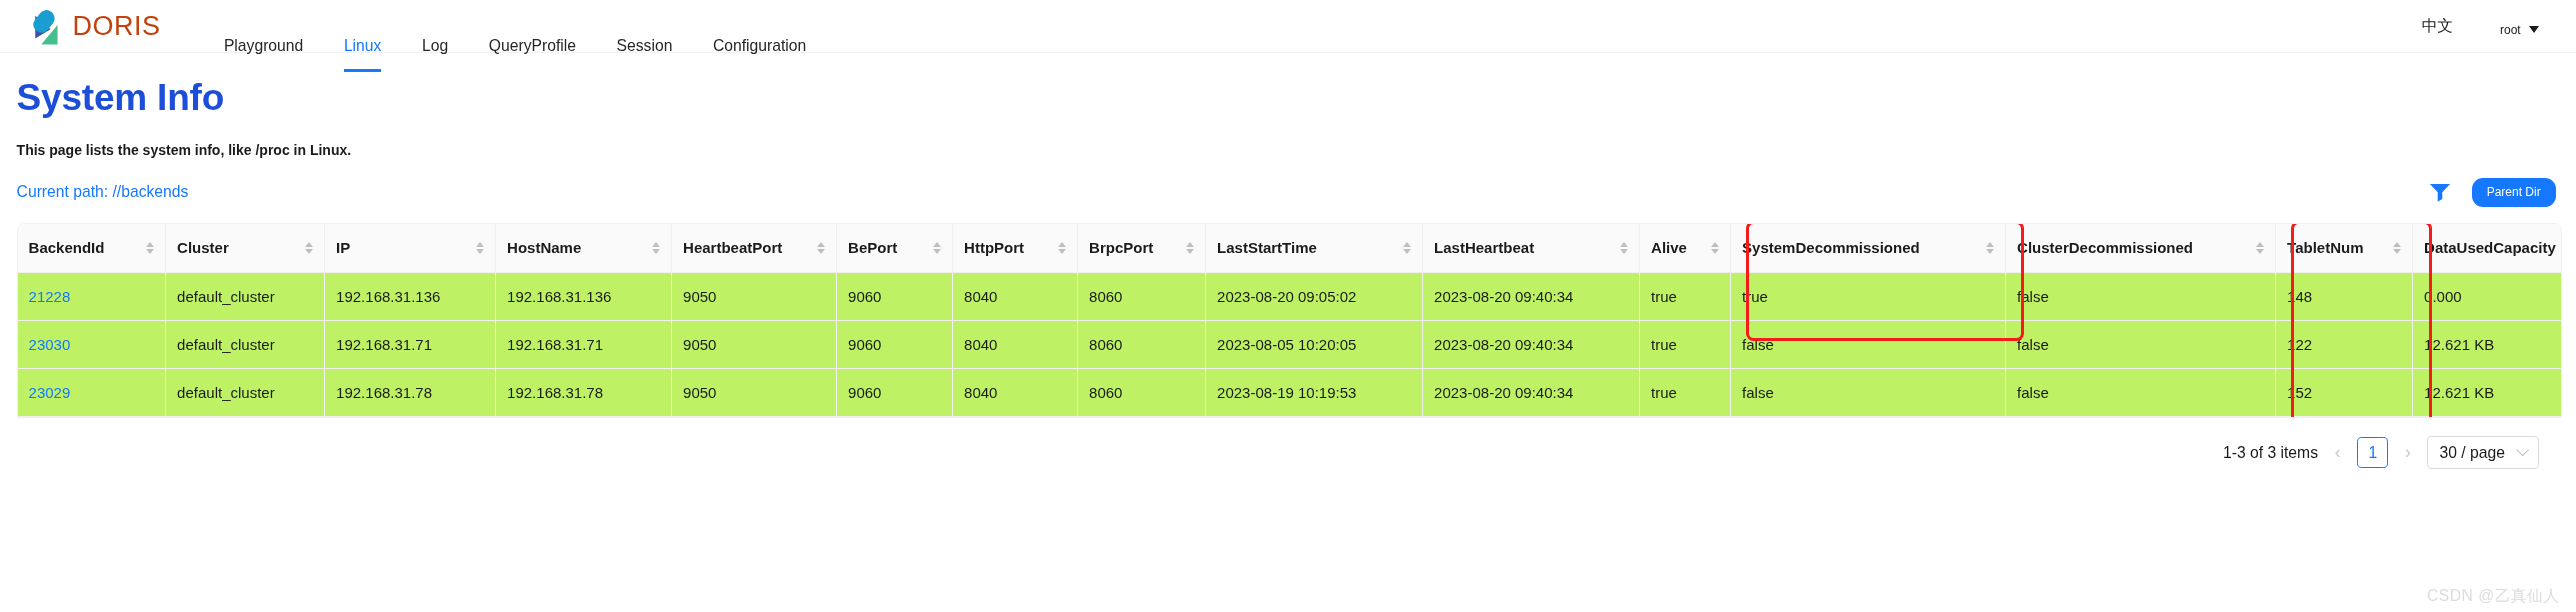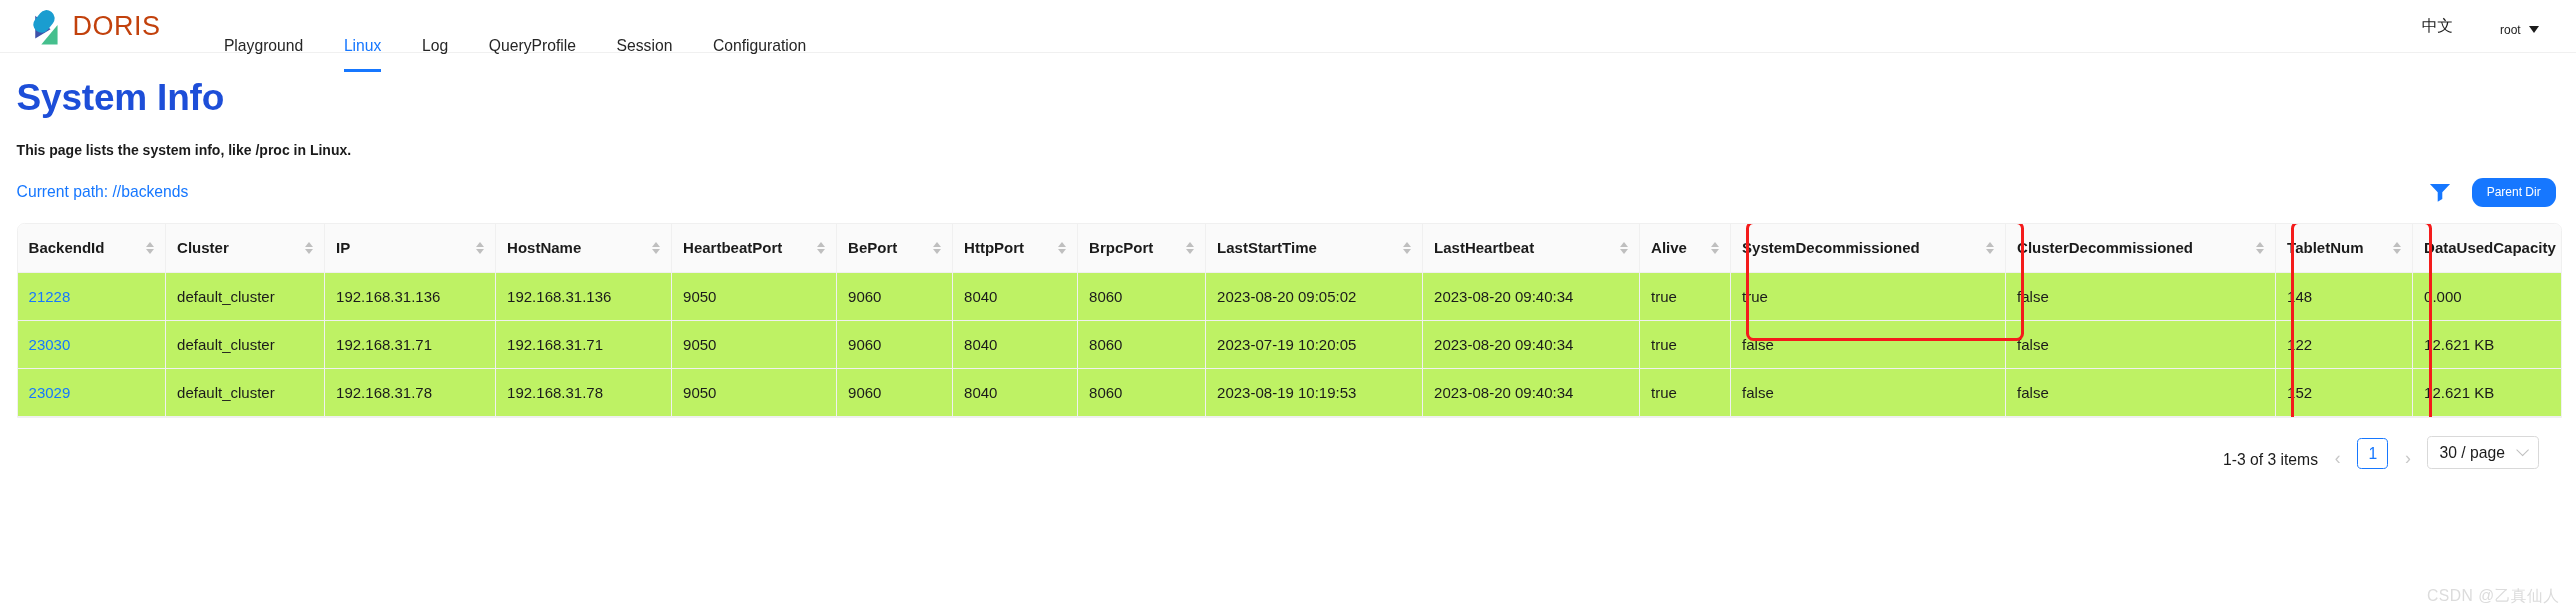--- a/index.html
+++ b/index.html
@@ -180,21 +180,21 @@
     position: absolute;
     border: 3.7px solid #f41b1b;
     border-radius: 7.4px;
     pointer-events: none;
     z-index: 5;
   }
 
   
   .pagination {
     display: flex;
-    align-items: flex-end;
+    align-items: center;
     justify-content: flex-end;
     gap: 13px;
     margin-top: 18.5px;
     padding-right: 16.6px;
   }
   .pg-total { font-size: 15.7px; color: #1b1b1b; }
   .pg-arrow {
     font-size: 17.6px;
     color: #c8c8c8;
     cursor: pointer;
@@ -457,21 +457,21 @@
         </tr>
         <tr>
           <td class="link">23030</td>
           <td>default_cluster</td>
           <td>192.168.31.71</td>
           <td>192.168.31.71</td>
           <td>9050</td>
           <td>9060</td>
           <td>8040</td>
           <td>8060</td>
-          <td>2023-07-19 10:20:05</td>
+          <td>2023-08-05 10:20:05</td>
           <td>2023-08-20 09:40:34</td>
           <td>true</td>
           <td>false</td>
           <td>false</td>
           <td>122</td>
           <td>12.621 KB</td>
         </tr>
         <tr>
           <td class="link">23029</td>
           <td>default_cluster</td>

